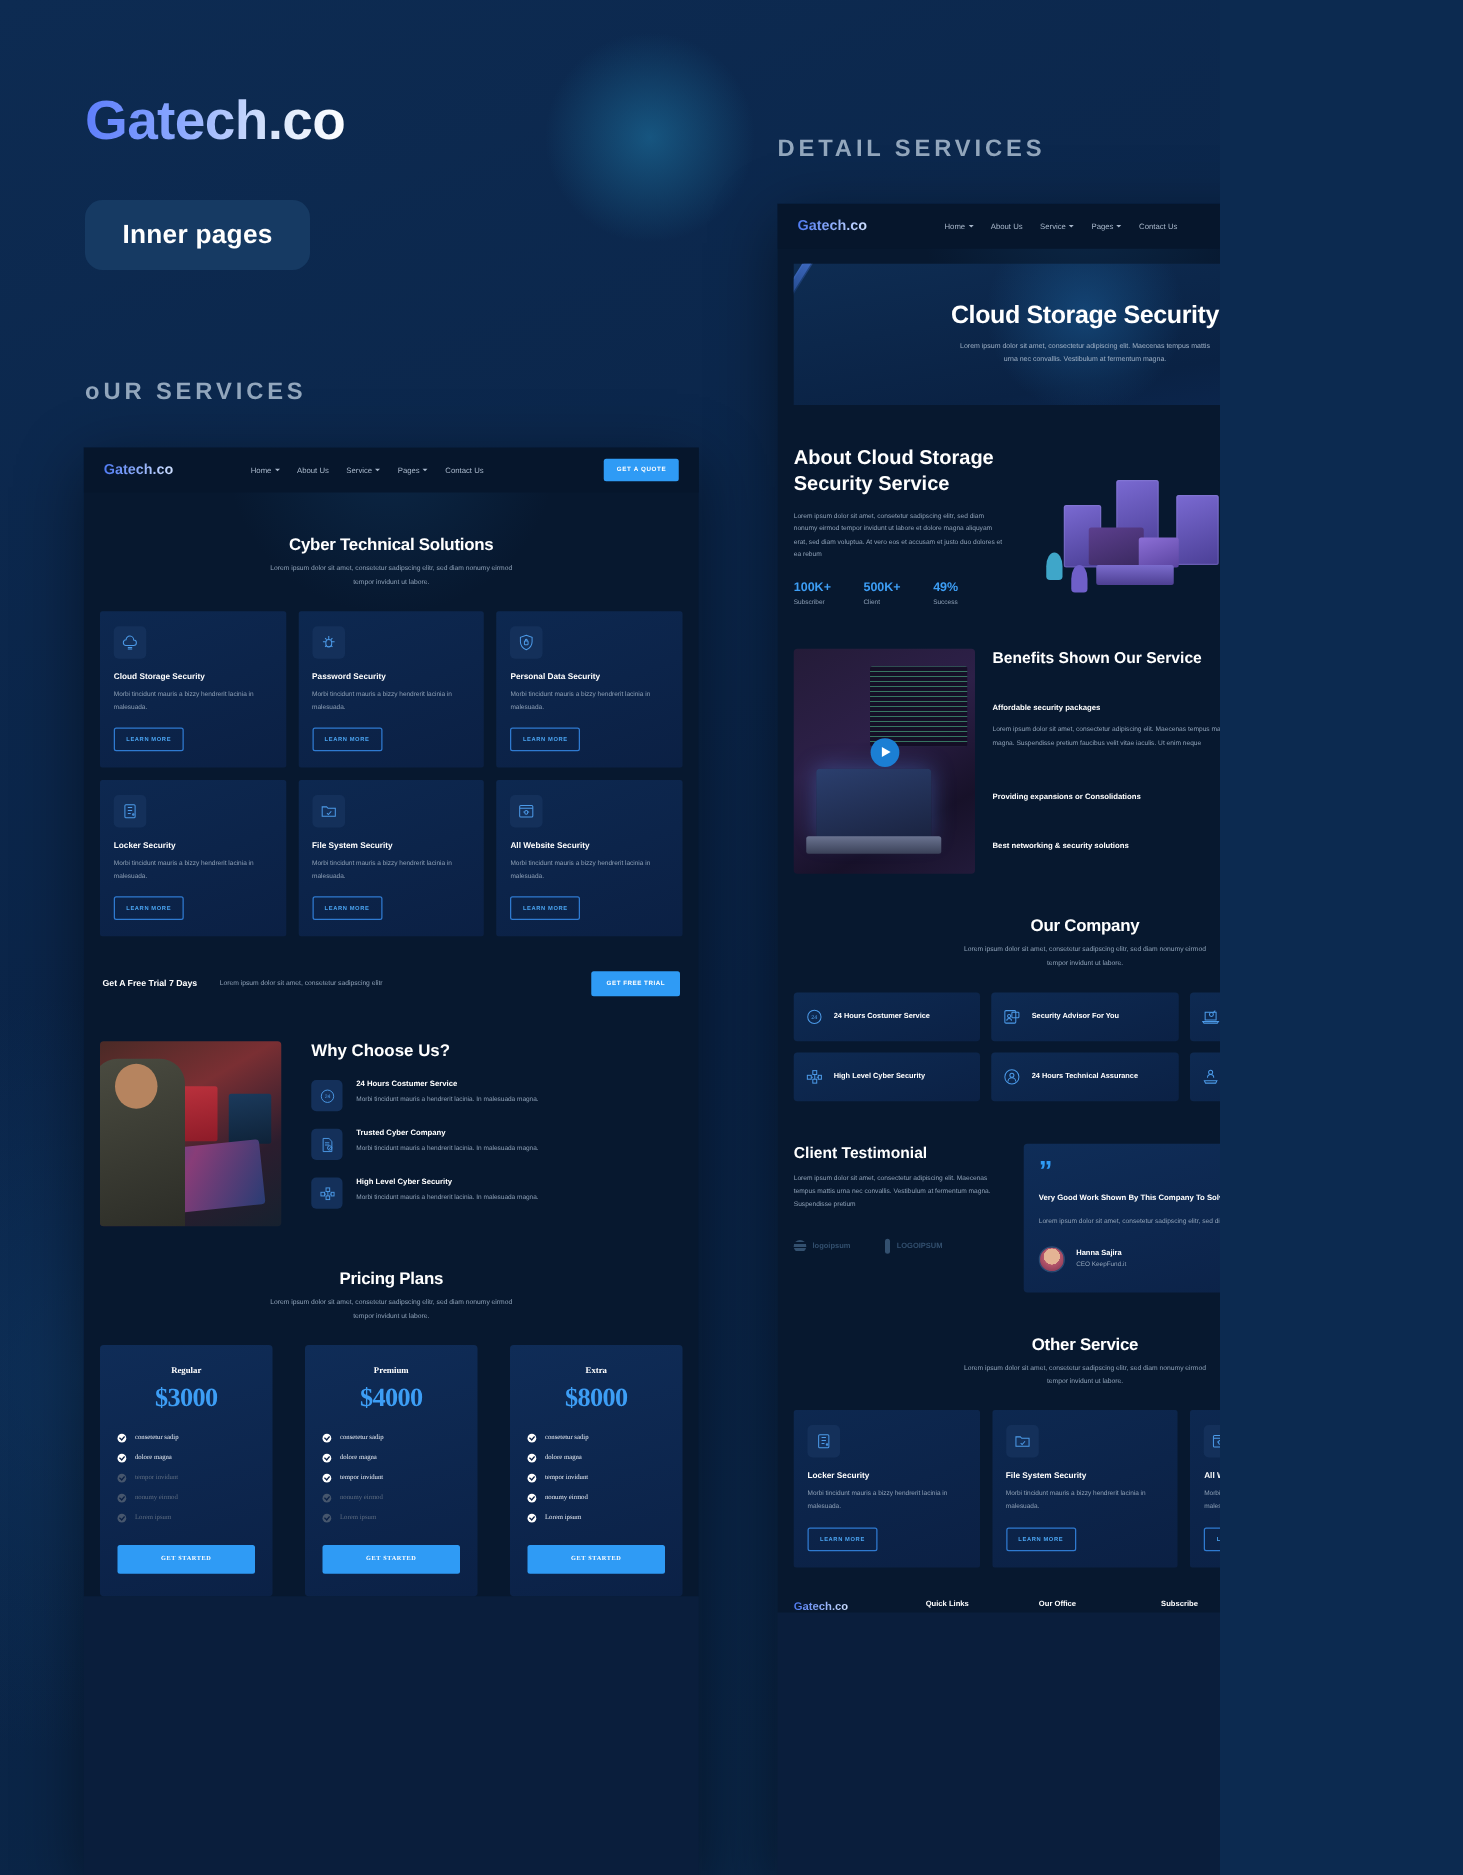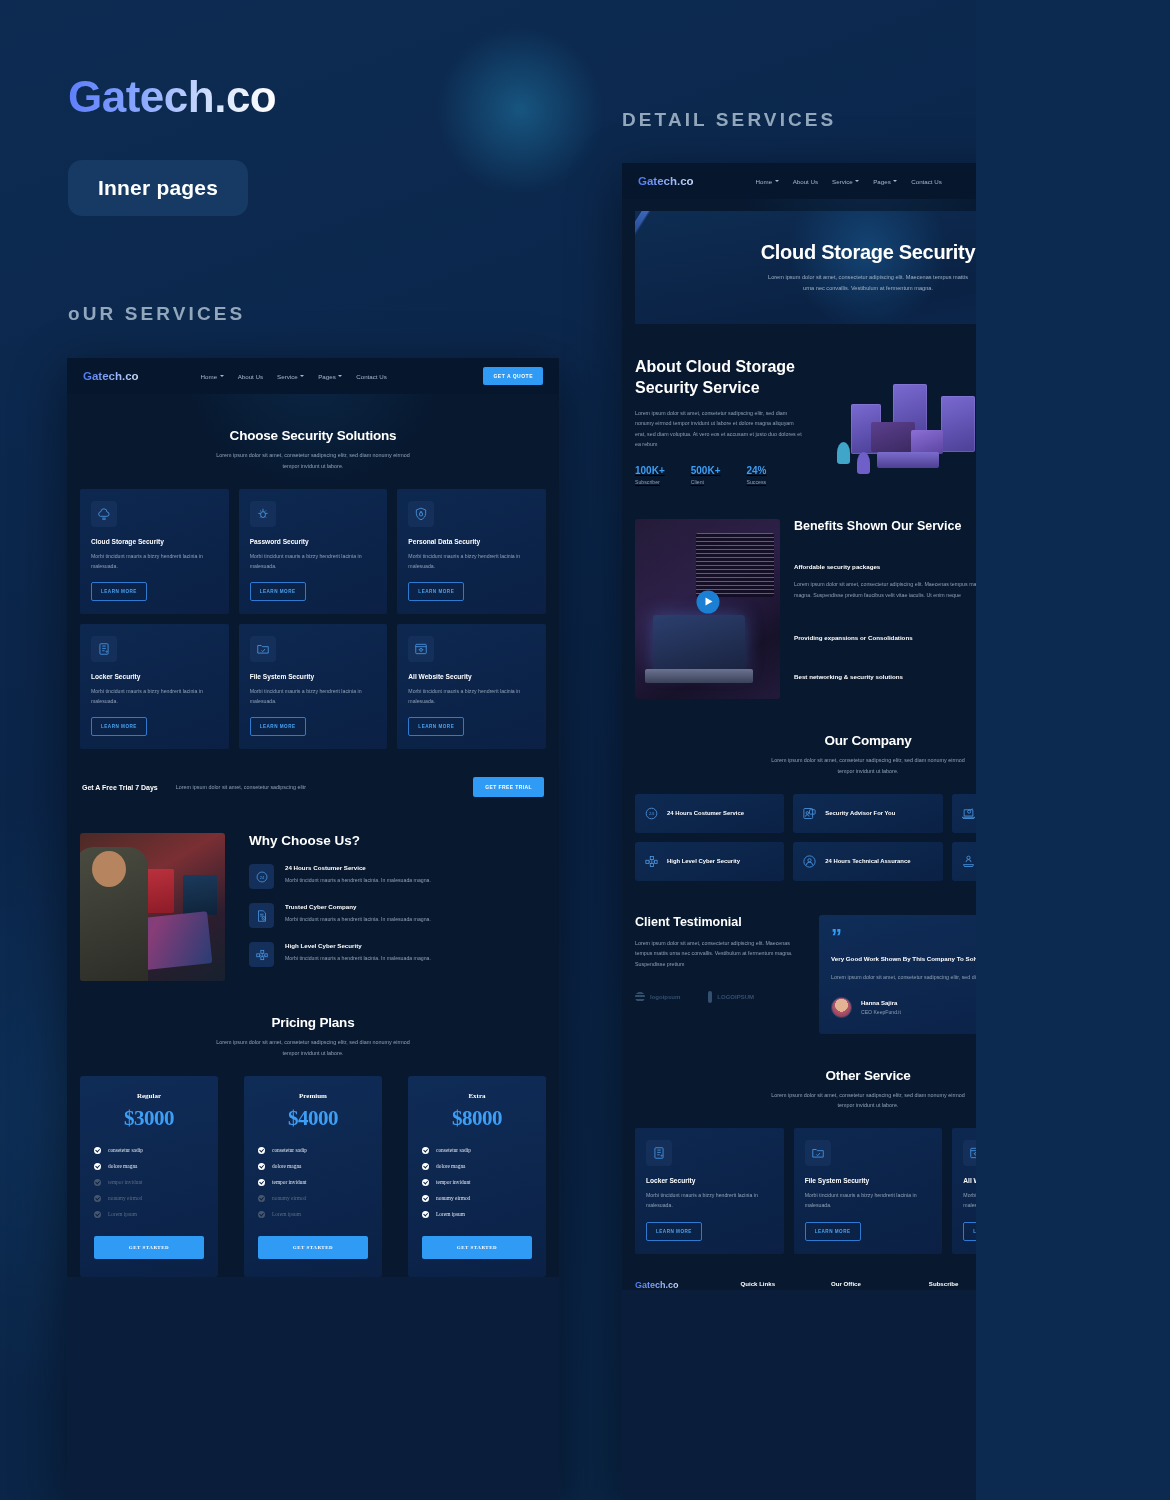--- a/index.html
+++ b/index.html
@@ -142,21 +142,21 @@
   .li-off span { color: #5d6c80; }
   .plan li span { font-size: 5.4px; }
   .plan .btn { display: block; margin-top: 18px; background: #2f9bf5; color: #fff; font-size: 5px;
                font-weight: bold; letter-spacing: .5px; padding: 9px 0; border-radius: 2px; }
 
   
   .about { display: flex; gap: 14px; padding: 32px 13px 0; align-items: center; }
   .about-l { width: 168px; flex: none; }
   .about-l h2 { color: #fff; font-size: 16px; font-weight: bold; line-height: 1.33; }
   .about-l p { color: #8ea0b6; font-size: 5.3px; line-height: 2.0; margin-top: 9px; }
-  .stats { display: flex; gap: 26px; margin-top: 15px; text-decoration: underline; }
+  .stats { display: flex; gap: 26px; margin-top: 15px; }
   .stat b { color: #3d9ef5; font-size: 10px; font-weight: bold; display: block; }
   .stat span { color: #8ea0b6; font-size: 5.2px; display: block; margin-top: 3px; }
   .iso { flex: 1; height: 120px; border-radius: 3px; position: relative; overflow: hidden; }
   .rack { position: absolute; background: linear-gradient(160deg,#7a6ad2,#4b3f96); border-radius: 2px;
           box-shadow: 0 0 0 1px rgba(150,140,220,.35) inset; }
   .cloud { position: absolute; right: 6px; top: 10px; width: 48px; height: 24px; border-radius: 14px;
            background: #6f5fc9; }
   .cloud::before { content:""; position:absolute; left:8px; top:-9px; width:22px; height:22px; border-radius:50%; background:#6f5fc9; }
   .cloud::after  { content:""; position:absolute; right:6px; top:-6px; width:16px; height:16px; border-radius:50%; background:#6f5fc9; }
   .screenbox { position: absolute; border-radius: 2px; }
@@ -255,21 +255,21 @@
             </div>
           <div class="nav-link">
               <span>Contact Us</span>
             </div>
         </div>
         <div class="quote-btn">GET A QUOTE</div>
       </div>
 
 
       <div class="sec">
-        <div class="sec-h">Choose Security Solutions</div>
+        <div class="sec-h">Cyber Technical Solutions</div>
         <div class="sec-sub">Lorem ipsum dolor sit amet, consetetur sadipscing elitr, sed diam nonumy eirmod tempor invidunt ut labore.</div>
 
         <div class="cards">
           <div class="card">
             <div class="card-ico">
                 <svg viewBox="0 0 24 24">
                   <path d="M6 16a4 4 0 0 1 .6-7.9A5 5 0 0 1 17 8.5 3.5 3.5 0 0 1 17 16z"></path>
                   <path d="M9 19h6M9 21h6"></path>
                 </svg>
               </div>
@@ -539,21 +539,21 @@
           <div class="stats">
             <div class="stat">
               <b>100K+</b>
               <span>Subscriber</span>
             </div>
             <div class="stat">
               <b>500K+</b>
               <span>Client</span>
             </div>
             <div class="stat">
-              <b>24%</b>
+              <b>49%</b>
               <span>Success</span>
             </div>
           </div>
         </div>
         <div class="iso">
           <div class="cloud"></div>
           <div class="rack" style="left:34px;  top:44px;  width:30px; height:50px;"></div>
           <div class="rack" style="left:76px;  top:24px;  width:34px; height:58px;"></div>
           <div class="rack" style="left:124px; top:36px;  width:34px; height:56px;"></div>
           <div class="rack" style="left:168px; top:48px;  width:28px; height:48px;"></div>

